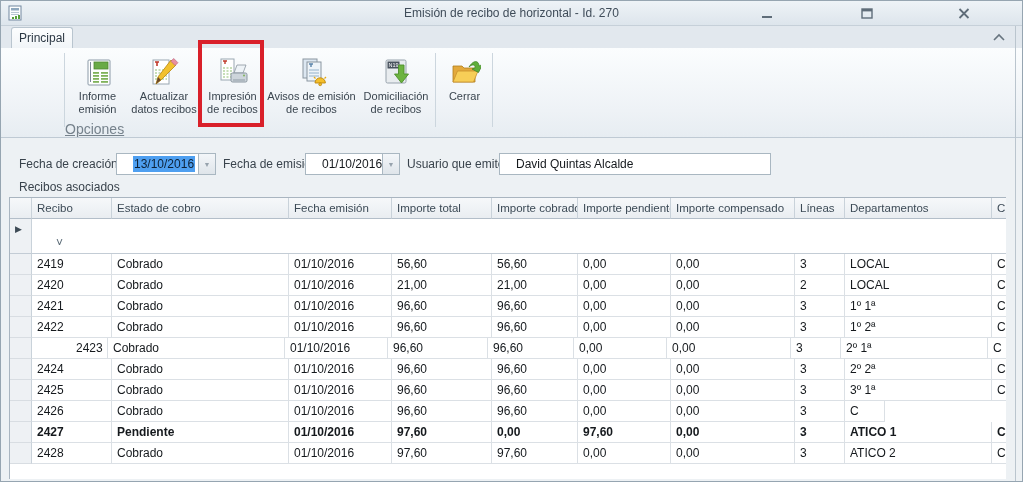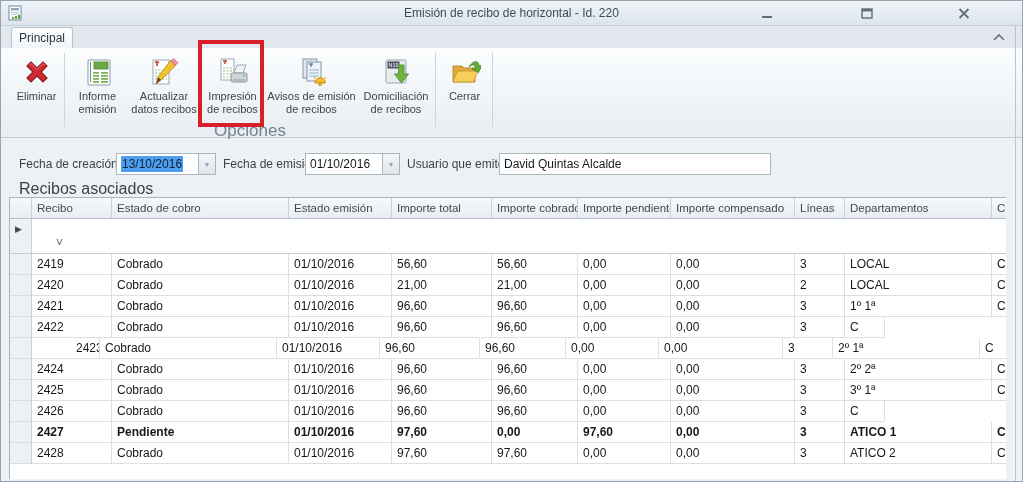--- a/index.html
+++ b/index.html
@@ -43,43 +43,43 @@
     border-bottom:1px solid #bfcad4;
   }
   .rb-btn {
     position:absolute; top:4px; height:76px; text-align:center; cursor:pointer;
     font-size:11px; color:#3a454f; line-height:13px;
   }
   .rb-btn .ic { display:block; margin:4px auto 2px auto; width:32px; height:32px; }
   .rb-sep { position:absolute; top:5px; bottom:10px; width:1px; background:#ccd6de; }
   .rb-group-label {
     position:absolute; left:64px; width:370px; bottom:2px; height:14px;
-    text-align:center; font-size:17px; color:#76828c;
+    font-size:14px; color:#76828c;text-decoration:underline;
   }
   .red-annotation {
     position:absolute; left:197px; top:39px; width:66px; height:87px;
     border:4px solid #d9202a; z-index:99; pointer-events:none;
   }
   
   .form-label { position:absolute; top:152px; height:22px; line-height:22px; font-size:12px; color:#39434c; }
   .field {
     position:absolute; top:152px; height:22px; background:#fff;
     border:1px solid #a9b7c1; font-size:12px; color:#15191d;
   }
-  .field .val { position:absolute; left:0; right:17px; top:0; bottom:0; line-height:20px; padding-left:4px; white-space:nowrap; overflow:hidden; }
+  .field .val { position:absolute; left:0; right:17px; top:0; bottom:0; line-height:20px; padding-left:16px; white-space:nowrap; overflow:hidden; }
   .field .val.noarrow { right:0; }
   .field .sel { background:#4e9ff0; color:#0d2136; padding:1px 1px; }
   .dd-btn {
     position:absolute; right:0; top:0; bottom:0; width:17px;
     background:linear-gradient(#f3f6f9,#dfe5ea);
     border-left:1px solid #aab8c2;
     display:flex; align-items:center; justify-content:center;
     font-size:7px; color:#97a3ad; cursor:pointer;
   }
-  .section-label { position:absolute; left:18px; top:179px; font-size:16px; color:#39434c; }
+  .section-label { position:absolute; left:18px; top:179px; font-size:12px; color:#39434c; }
   
   .grid {
     position:absolute; left:8px; top:196px; width:997px; height:282px;
     background:#fff; border-left:1px solid #a9b5c0; border-top:1px solid #a9b5c0;
     overflow:hidden; font-size:12px;
   }
   .g-row { display:flex; width:1100px; }
   .g-header { height:21px; }
   .g-hcell {
     height:21px; line-height:20px; padding:0 5px; font-size:11.5px; color:#3c4a56;
@@ -117,21 +117,21 @@
   <div class="titlebar">
     <svg class="app-icon" viewBox="0 0 17 17">
       <rect x="2" y="1" width="12" height="14" fill="#fdfefe" stroke="#7288a0"></rect>
       <rect x="4" y="3" width="8" height="2.5" fill="#8fa8be"></rect>
       <rect x="4" y="7" width="8" height="1" fill="#b9c7d3"></rect>
       <rect x="4" y="9" width="8" height="1" fill="#b9c7d3"></rect>
       <rect x="8" y="11" width="2" height="3" fill="#58a13a"></rect>
       <rect x="11" y="10" width="2" height="4" fill="#58a13a"></rect>
       <rect x="5" y="12" width="2" height="2" fill="#58a13a"></rect>
     </svg>
-    <div class="title-text">Emisión de recibo de horizontal - Id. 220</div>
+    <div class="title-text">Emisión de recibo de horizontal - Id. 270</div>
     <div class="win-btn btn-min">
       <svg width="12" height="10" viewBox="0 0 12 10">
           <rect x="1" y="7" width="10" height="2" fill="#5f6d79"></rect>
         </svg>
     </div>
     <div class="win-btn btn-max">
       <svg width="12" height="11" viewBox="0 0 12 11">
           <rect x="1" y="1" width="10" height="9" fill="none" stroke="#5f6d79" stroke-width="1.4"></rect>
           <rect x="1" y="1" width="10" height="2.4" fill="#5f6d79"></rect>
         </svg>
@@ -145,28 +145,20 @@
 
   <div class="tabstrip">
     <div class="tab">Principal</div>
     <svg class="collapse-chevron" viewBox="0 0 16 12">
       <path d="M3 8 L8 3 L13 8" fill="none" stroke="#67747f" stroke-width="1.6"></path>
     </svg>
   </div>
 
   <div class="ribbon">
 
-    <div class="rb-btn" style="left:8px; width:55px;">
-      <svg class="ic" viewBox="0 0 32 32">
-        <path d="M6 10 L10 6 L16 12 L22 6 L26 10 L20 16 L26 22 L22 26 L16 20 L10 26 L6 22 L12 16 Z" fill="#cf2b31" stroke="#8e1b1f" stroke-width="1.2"></path>
-        <path d="M8 9.5 L10 7.5 L16 13.5 L22 7.5 L24 9.5" fill="none" stroke="#ef8d8f" stroke-width="1" opacity="0.8"></path>
-      </svg>
-      <span>Eliminar</span><br>
-      <span></span>
-    </div>
 
     <div class="rb-sep" style="left:63px;"></div>
 
     <div class="rb-btn" style="left:66px; width:61px;">
       <svg class="ic" viewBox="0 0 32 32">
         <rect x="6" y="4" width="22" height="25" rx="1" fill="#fdfefe" stroke="#8c9aa8"></rect>
         <path d="M8 6 q2 1 0 2 q2 1 0 2 q2 1 0 2 q2 1 0 2 q2 1 0 2 q2 1 0 2 q2 1 0 2 q2 1 0 2 q2 1 0 2 q2 1 0 2" fill="none" stroke="#6c7a88" stroke-width="0.9"></path>
         <rect x="12" y="6" width="14" height="7" fill="#69aa46" stroke="#4e8833" stroke-width="0.8"></rect>
         <g fill="#7fb25a">
           <rect x="11" y="16" width="6" height="1.8"></rect>
@@ -289,21 +281,21 @@
     <div class="val noarrow">David Quintas Alcalde</div>
   </div>
 
   <div class="section-label">Recibos asociados</div>
 
   <div class="grid">
     <div class="g-row g-header" id="ghead">
         <div class="g-ind"></div>
         <div class="g-hcell al-l" style="width: 80px;">Recibo</div>
         <div class="g-hcell al-l" style="width: 177px;">Estado de cobro</div>
-        <div class="g-hcell al-l" style="width: 103px;">Estado emisión</div>
+        <div class="g-hcell al-l" style="width: 103px;">Fecha emisión</div>
         <div class="g-hcell al-l" style="width: 100px;">Importe total</div>
         <div class="g-hcell al-l" style="width: 86px;">Importe cobrado</div>
         <div class="g-hcell al-l" style="width: 93px;">Importe pendiente</div>
         <div class="g-hcell al-l" style="width: 124px;">Importe compensado</div>
         <div class="g-hcell al-l" style="width: 50px;">Líneas</div>
         <div class="g-hcell al-l" style="width: 147px;">Departamentos</div>
         <div class="g-hcell al-l" style="width: 40px;">C</div>
       </div>
     <div class="g-row g-group">
       <div class="g-ind">
@@ -356,25 +348,26 @@
         <div class="g-row">
           <div class="g-ind"></div>
           <div class="g-cell al-r" style="width: 80px;">2422</div>
           <div class="g-cell al-l" style="width: 177px;">Cobrado</div>
           <div class="g-cell al-l" style="width: 103px;">01/10/2016</div>
           <div class="g-cell al-r" style="width: 100px;">96,60</div>
           <div class="g-cell al-r" style="width: 86px;">96,60</div>
           <div class="g-cell al-r" style="width: 93px;">0,00</div>
           <div class="g-cell al-r" style="width: 124px;">0,00</div>
           <div class="g-cell al-r" style="width: 50px;">3</div>
-          <div class="g-cell al-l" style="width: 40px;">C</div>
-        </div>
-        <div class="g-row">
-          <div class="g-ind"></div>
-          <div class="g-cell al-r" style="width: 68px; padding-left: 44px;">2423</div>
+          <div class="g-cell al-l" style="width: 147px;">1º 2ª</div>
+          <div class="g-cell al-l" style="width: 40px;">C</div>
+        </div>
+        <div class="g-row">
+          <div class="g-ind"></div>
+          <div class="g-cell al-r" style="width: 76px; padding-left: 44px;">2423</div>
           <div class="g-cell al-l" style="width: 177px;">Cobrado</div>
           <div class="g-cell al-l" style="width: 103px;">01/10/2016</div>
           <div class="g-cell al-r" style="width: 100px;">96,60</div>
           <div class="g-cell al-r" style="width: 86px;">96,60</div>
           <div class="g-cell al-r" style="width: 93px;">0,00</div>
           <div class="g-cell al-r" style="width: 124px;">0,00</div>
           <div class="g-cell al-r" style="width: 50px;">3</div>
           <div class="g-cell al-l" style="width: 147px;">2º 1ª</div>
           <div class="g-cell al-l" style="width: 40px;">C</div>
         </div>

